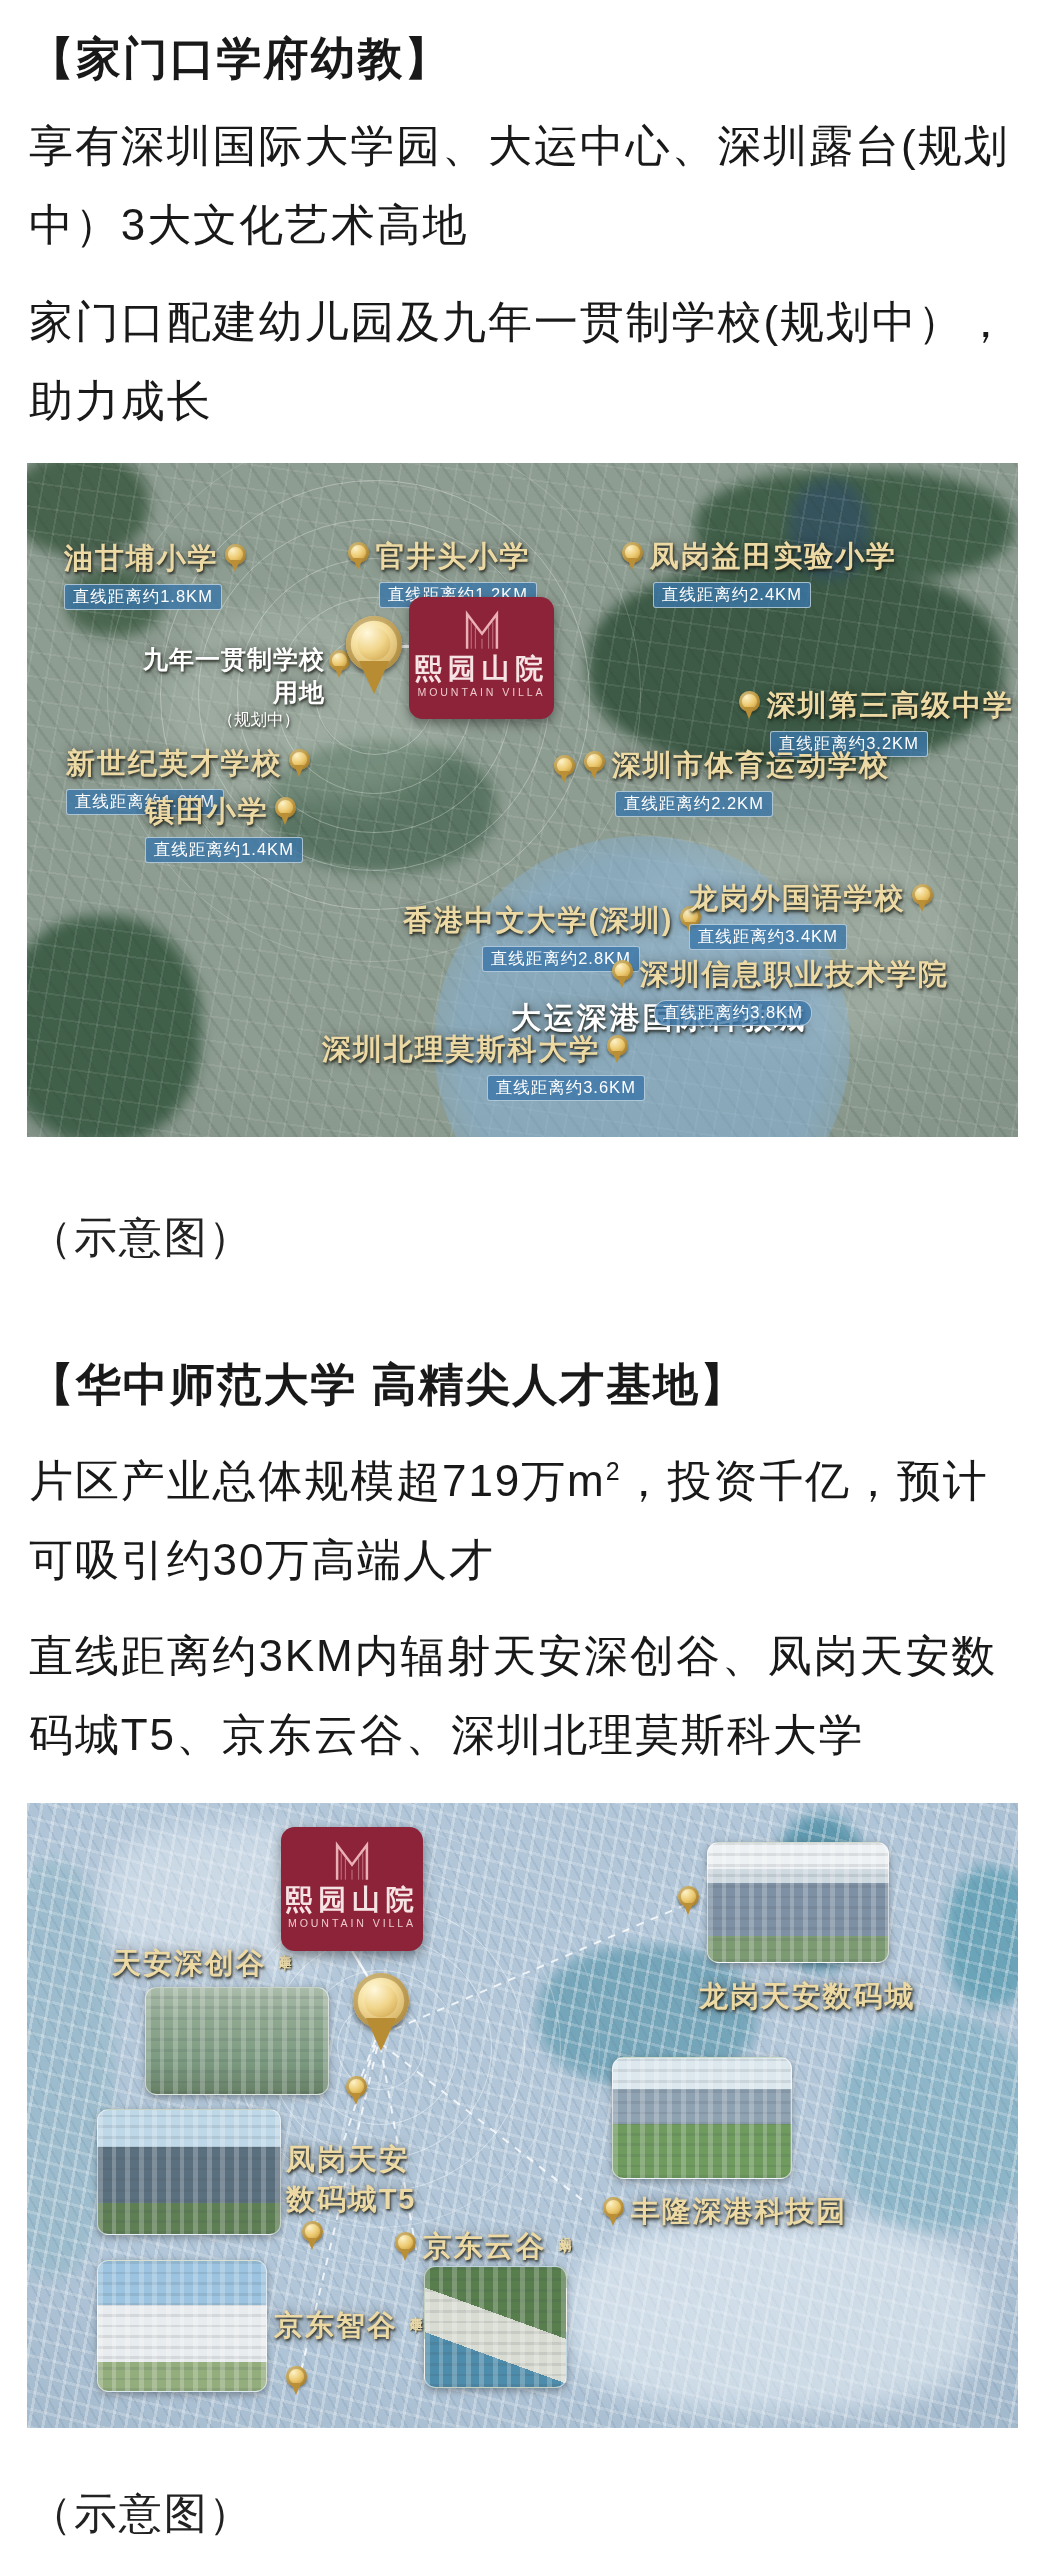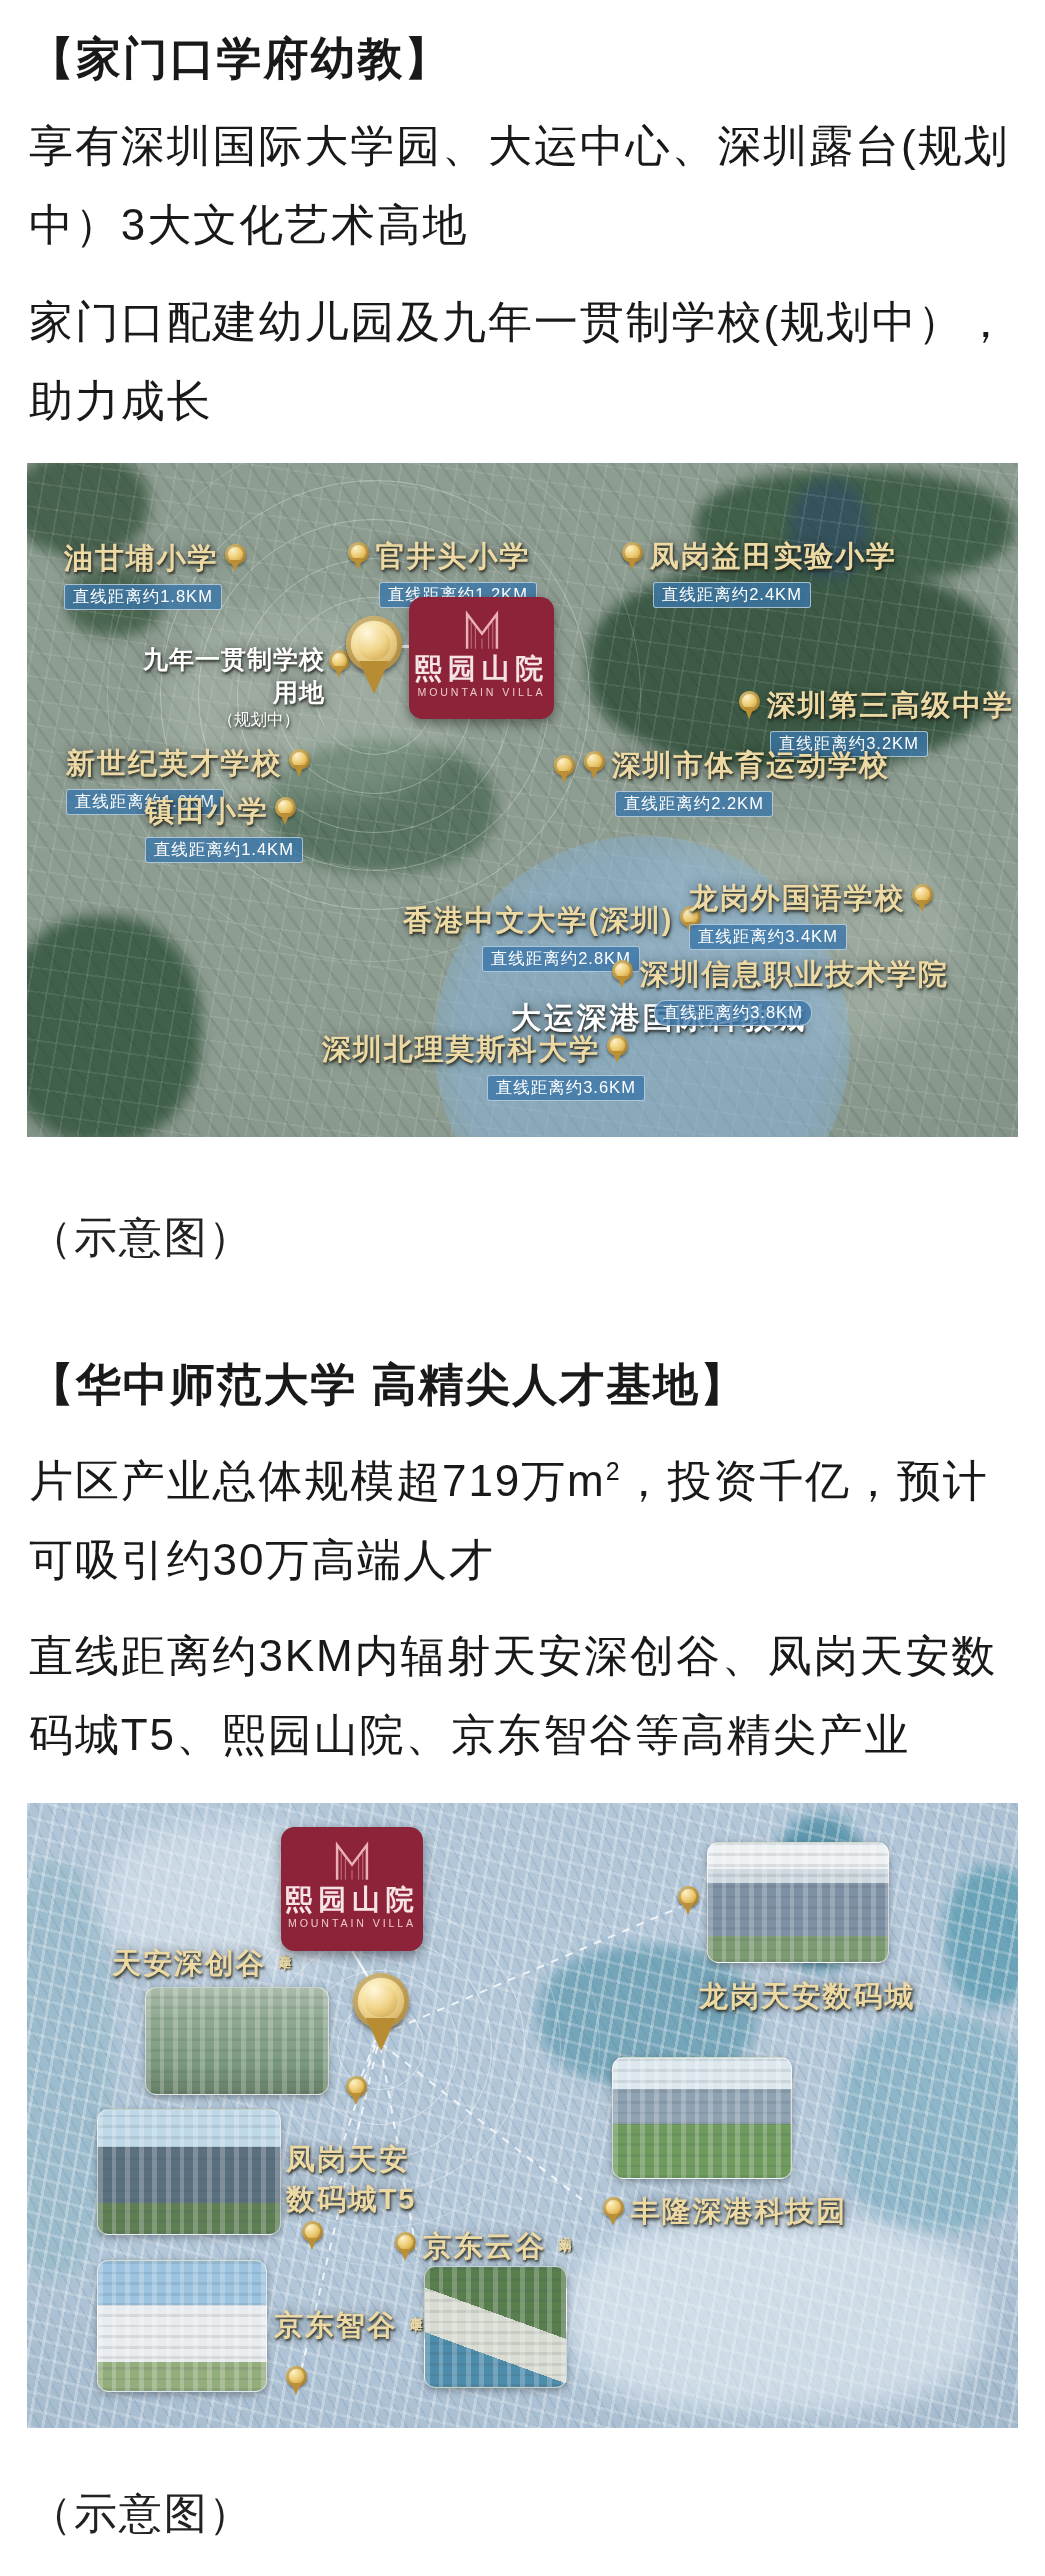--- a/index.html
+++ b/index.html
@@ -211,21 +211,21 @@
           <span class="pin"></span>
         </div>
       <span class="badge" style="margin-left:165px;">直线距离约3.6KM</span>
     </div>
   </div>
 
   <p class="caption">（示意图）</p>
 
   <div class="h1" style="margin-top:89px;">【华中师范大学 高精尖人才基地】</div>
   <p class="para"><span>片区产业总体规模超719万m</span><sup>2</sup><span>，投资千亿，预计可吸引约30万高端人才</span></p>
-  <p class="para">直线距离约3KM内辐射天安深创谷、凤岗天安数码城T5、熙园山院、京东智谷等高精尖产业</p>
+  <p class="para">直线距离约3KM内辐射天安深创谷、凤岗天安数码城T5、京东云谷、深圳北理莫斯科大学</p>
 
   <div class="map map2">
 
     <div class="blob" style="left:745px;top:11.6px;width:97px;height:155px;background:#5e98ae;"></div>
     <div class="blob" style="left:918px;top:64px;width:92px;height:140px;background:#6ba4b8;"></div>
     <div class="blob" style="left:511px;top:143px;width:218px;height:140px;background:#6ba0b4;opacity:.85;"></div>
     <div class="blob" style="left:811px;top:211px;width:198px;height:218px;background:#7fb0c2;opacity:.7;"></div>
     <div class="blob" style="left:-34px;top:58px;width:121px;height:416px;background:#8fb7c6;opacity:.6;"></div>
     <div class="patch" style="left:542px;top:416px;width:416px;height:194px;background:rgba(235,242,248,.55);"></div>
     <div class="patch" style="left:77px;top:19.4px;width:252px;height:155px;background:rgba(240,245,250,.4);"></div>

